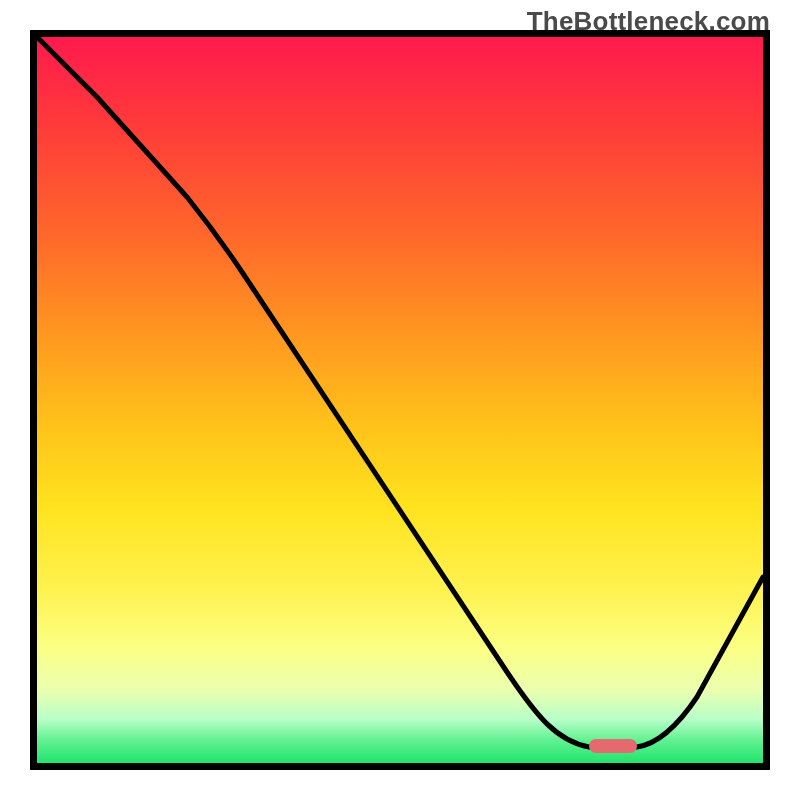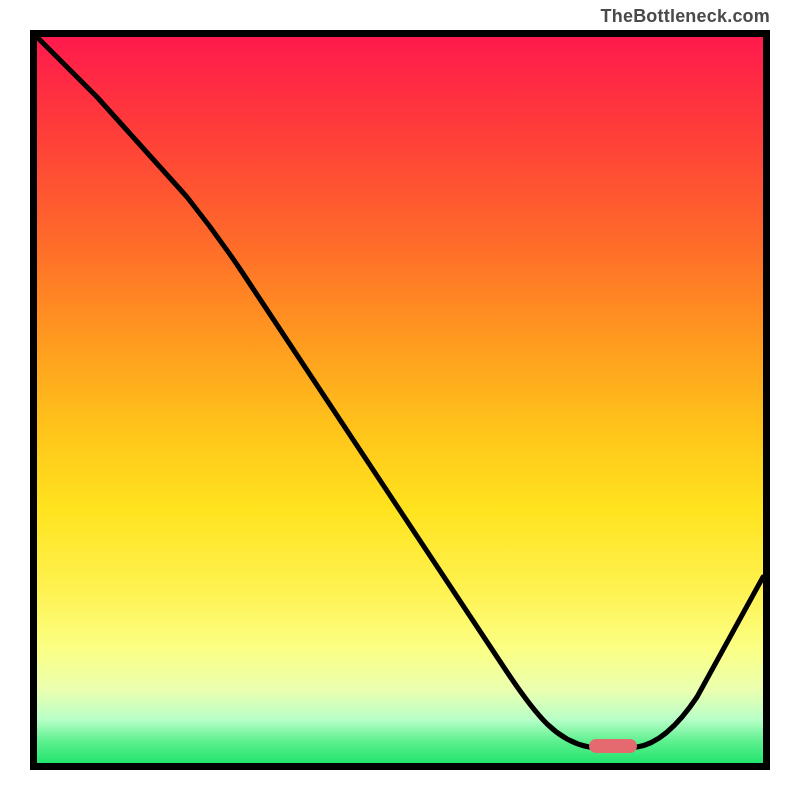--- a/index.html
+++ b/index.html
@@ -47,21 +47,21 @@
     position: absolute;
     width: 48px;
     height: 14px;
     border-radius: 7px;
     background: #e46a6f;
   }
   .watermark {
     position: absolute;
     top: 6px;
     right: 30px;
-    font-size: 18px;
+    font-size: 26px;
     font-weight: 600;
     color: #4a4a4a;
     letter-spacing: 0.2px;
   }
 </style>
 </head>
 <body>
 
 <div class="watermark">TheBottleneck.com</div>
 

